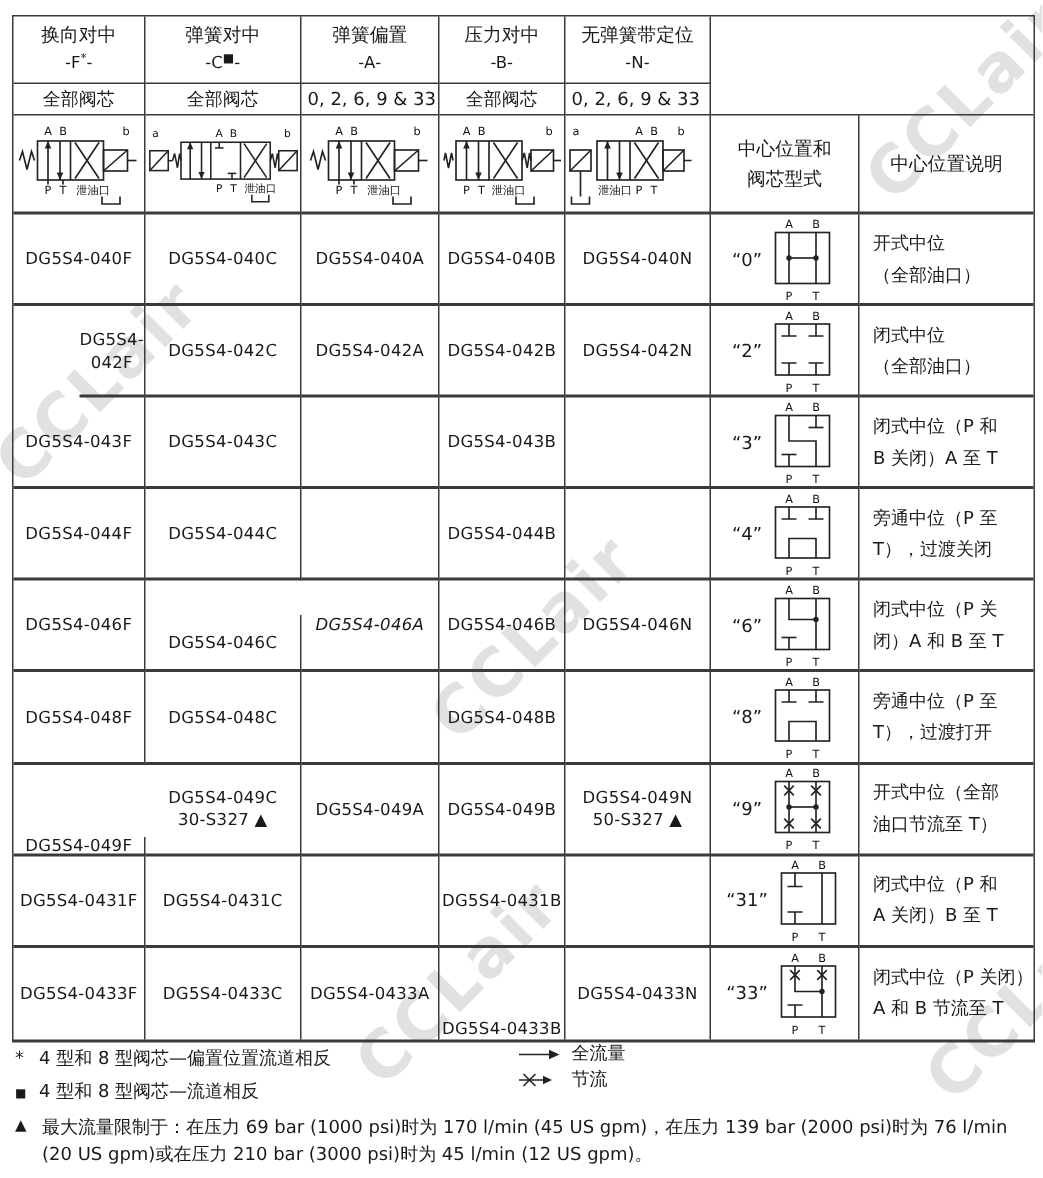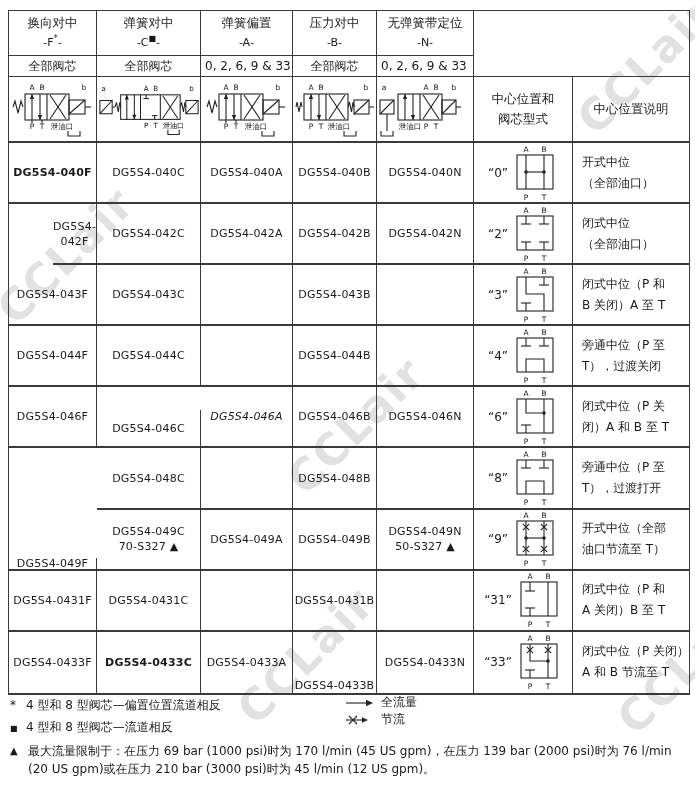--- a/index.html
+++ b/index.html
@@ -232,21 +232,21 @@
         </svg>
       </div>
     <div class="cell h3 dc rh" style="grid-area:3/6">
       <span>中心位置和</span>
       <span>阀芯型式</span>
     </div>
     <div class="cell h3 dc rh lastcol" style="grid-area:3/7">
       <span>中心位置说明</span>
     </div>
 
-  <div class="cell dc model" style="grid-area: 4 / 1; font-weight: bold;">
+  <div class="cell dc model" style="grid-area: 4 / 1;">
         <span class="mline">DG5S4-040F</span>
       </div>
       <div class="cell dc model" style="grid-area: 4 / 2;">
         <span class="mline">DG5S4-040C</span>
       </div>
       <div class="cell dc model" style="grid-area: 4 / 3;">
         <span class="mline">DG5S4-040A</span>
       </div>
       <div class="cell dc model" style="grid-area: 4 / 4;">
         <span class="mline">DG5S4-040B</span>
@@ -405,20 +405,23 @@
           <line x1="14" y1="45" x2="14" y2="37"></line>
           <line x1="9" y1="37" x2="19" y2="37"></line>
           <text x="14" y="56">P</text>
           <text x="32" y="56">T</text>
         </svg>
       </div>
       <div class="cell dc desc lastcol" style="grid-area: 8 / 7;">
         <span class="dline">闭式中位（P 关</span>
         <span class="dline">闭）A 和 B 至 T</span>
       </div>
+      <div class="cell dc model" style="grid-area: 9 / 1;">
+        <span class="mline">DG5S4-048F</span>
+      </div>
       <div class="cell dc model" style="grid-area: 9 / 2;">
         <span class="mline">DG5S4-048C</span>
       </div>
       <div class="cell dc model" style="grid-area: 9 / 3;">
         <span class="mline"></span>
       </div>
       <div class="cell dc model" style="grid-area: 9 / 4;">
         <span class="mline">DG5S4-048B</span>
       </div>
       <div class="cell dc model" style="grid-area: 9 / 5;">
@@ -441,21 +444,21 @@
       </div>
       <div class="cell dc desc lastcol" style="grid-area: 9 / 7;">
         <span class="dline">旁通中位（P 至</span>
         <span class="dline">T），过渡打开</span>
       </div>
       <div class="cell dc model" style="grid-area: 10 / 1; margin-top: 48px;">
         <span class="mline">DG5S4-049F</span>
       </div>
       <div class="cell dc model" style="grid-area: 10 / 2;">
         <span class="mline">DG5S4-049C</span>
-        <span class="mline sub">70-S327 ▲</span>
+        <span class="mline sub">30-S327 ▲</span>
       </div>
       <div class="cell dc model" style="grid-area: 10 / 3;">
         <span class="mline">DG5S4-049A</span>
       </div>
       <div class="cell dc model" style="grid-area: 10 / 4;">
         <span class="mline">DG5S4-049B</span>
       </div>
       <div class="cell dc model" style="grid-area: 10 / 5;">
         <span class="mline">DG5S4-049N</span>
         <span class="mline sub">50-S327 ▲</span>
@@ -517,21 +520,21 @@
           <text x="32" y="56">T</text>
         </svg>
       </div>
       <div class="cell dc desc lastcol" style="grid-area: 11 / 7;">
         <span class="dline">闭式中位（P 和</span>
         <span class="dline">A 关闭）B 至 T</span>
       </div>
       <div class="cell dc model lastrow" style="grid-area: 12 / 1;">
         <span class="mline">DG5S4-0433F</span>
       </div>
-      <div class="cell dc model lastrow" style="grid-area: 12 / 2; font-weight: bold;">
+      <div class="cell dc model lastrow" style="grid-area: 12 / 2;">
         <span class="mline">DG5S4-0433C</span>
       </div>
       <div class="cell dc model lastrow" style="grid-area: 12 / 3;">
         <span class="mline">DG5S4-0433A</span>
       </div>
       <div class="cell dc model lastrow" style="grid-area: 12 / 4; justify-content: flex-end;">
         <span class="mline">DG5S4-0433B</span>
       </div>
       <div class="cell dc model lastrow" style="grid-area: 12 / 5;">
         <span class="mline">DG5S4-0433N</span>

